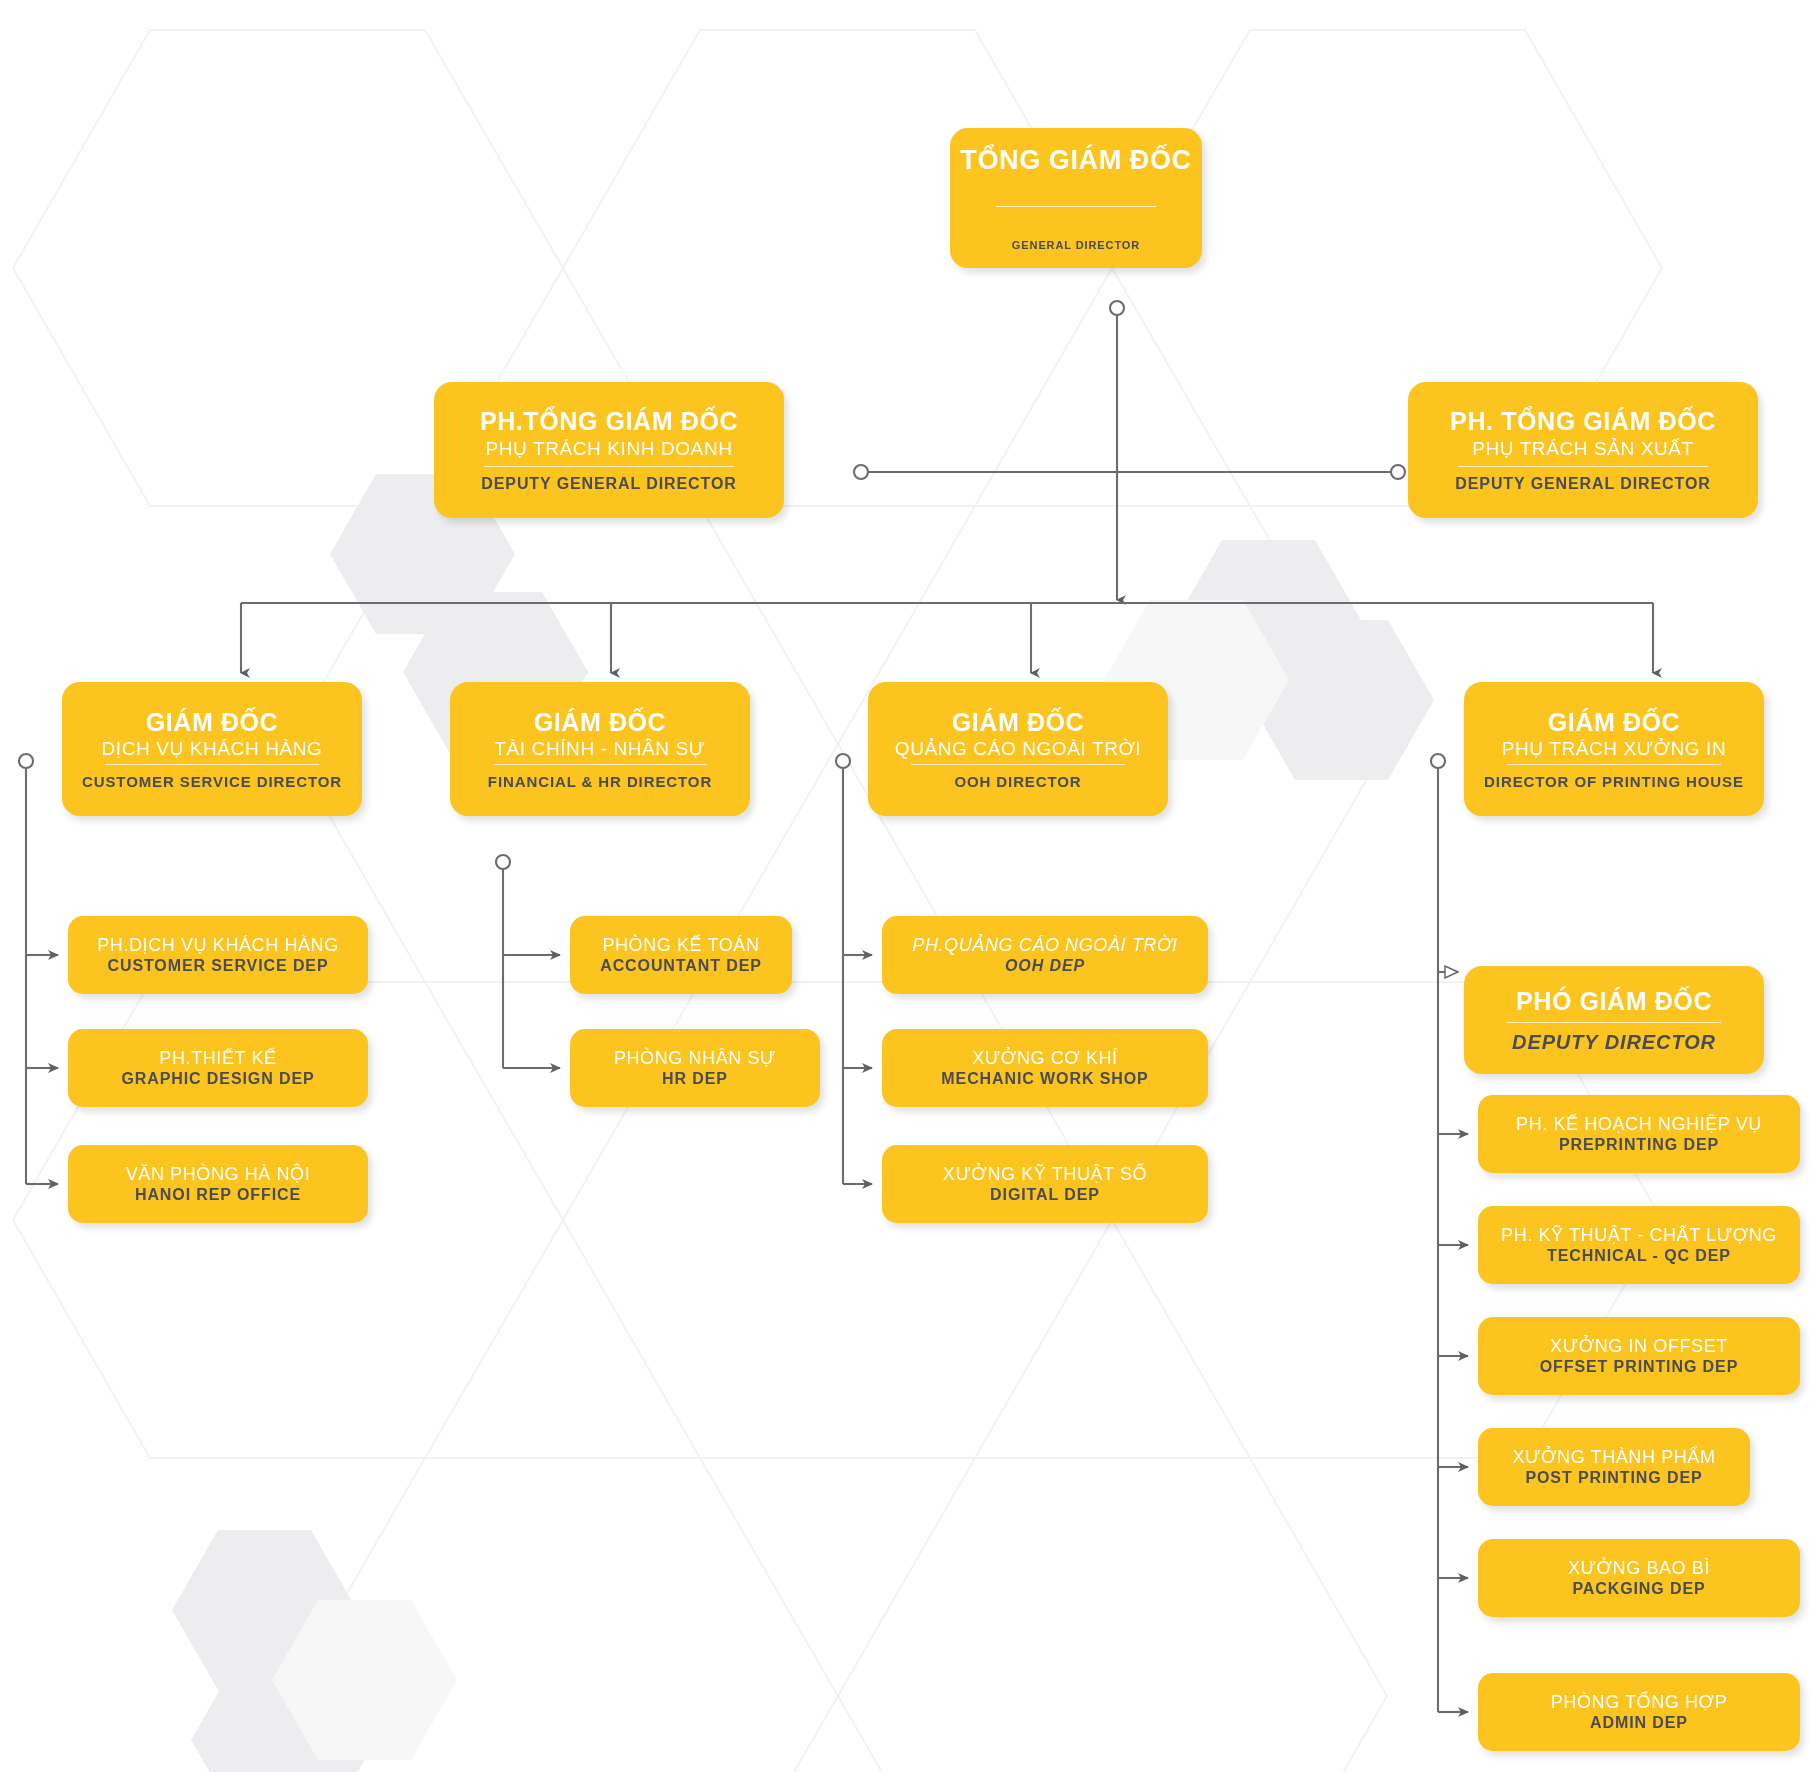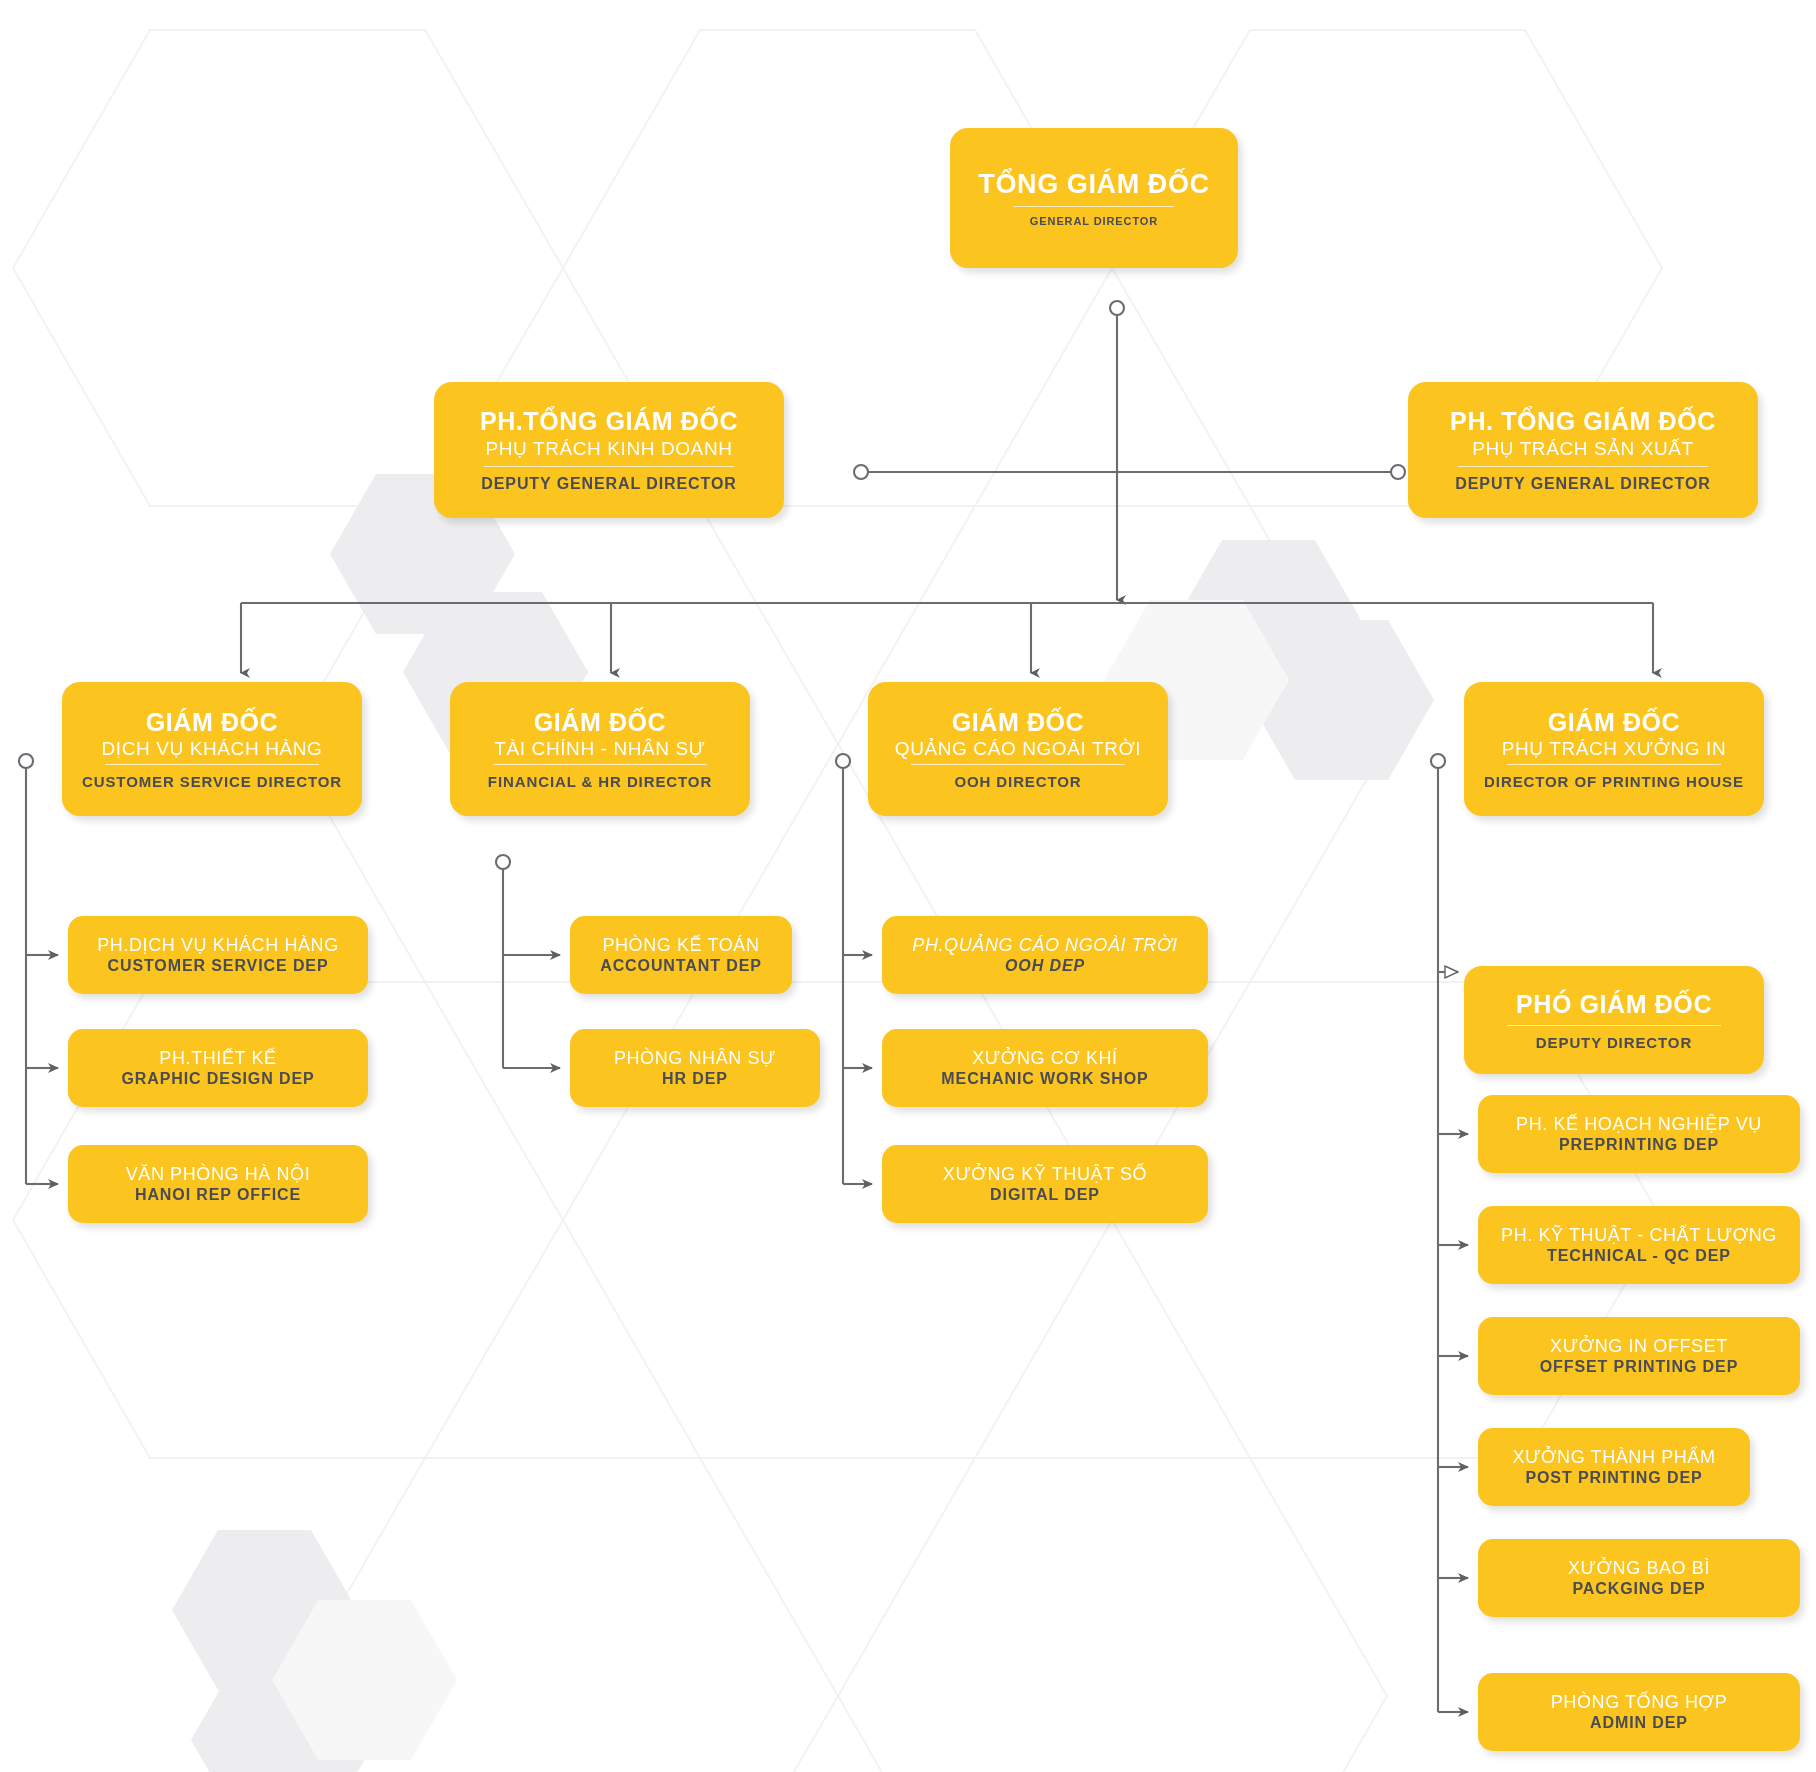--- a/index.html
+++ b/index.html
@@ -47,21 +47,21 @@
     margin:7px 0 8px 0;
   }
   .node .en{
     color:#4b4b52;
     font-weight:bold;
     letter-spacing:0.9px;
     white-space:nowrap;
   }
 
   
-  .t1{width:288px;height:140px;}
+  .t1{width:252px;height:140px;gap:24px;}
   .t1 .vn-strong{font-size:27px;}
   .t1 .rule{width:160px;}
   .t1 .en{font-size:11px;}
 
   
   .t2{width:350px;height:136px;}
   .t2 .vn-strong{font-size:25px;}
   .t2 .vn-light{font-size:19px;margin-top:3px;}
   .t2 .rule{width:250px;margin-top:6px;}
   .t2 .en{font-size:16px;}
@@ -70,21 +70,21 @@
   .t3{width:300px;height:134px;}
   .t3 .vn-strong{font-size:25px;}
   .t3 .vn-light{font-size:19px;margin-top:2px;}
   .t3 .rule{width:214px;margin-top:5px;}
   .t3 .en{font-size:15px;}
 
   
   .t3b{width:300px;height:108px;}
   .t3b .vn-strong{font-size:25px;}
   .t3b .rule{width:214px;}
-  .t3b .en{font-size:15px;}
+  .t3b .en{font-size:20px;font-style:italic;}
 
   
   .t4{width:300px;height:78px;border-radius:15px;gap:2px;}
   .t4 .vn-light{font-size:18px;}
   .t4 .en{font-size:16px;}
 </style>
 </head>
 <body>
 
 <div id="chart">

